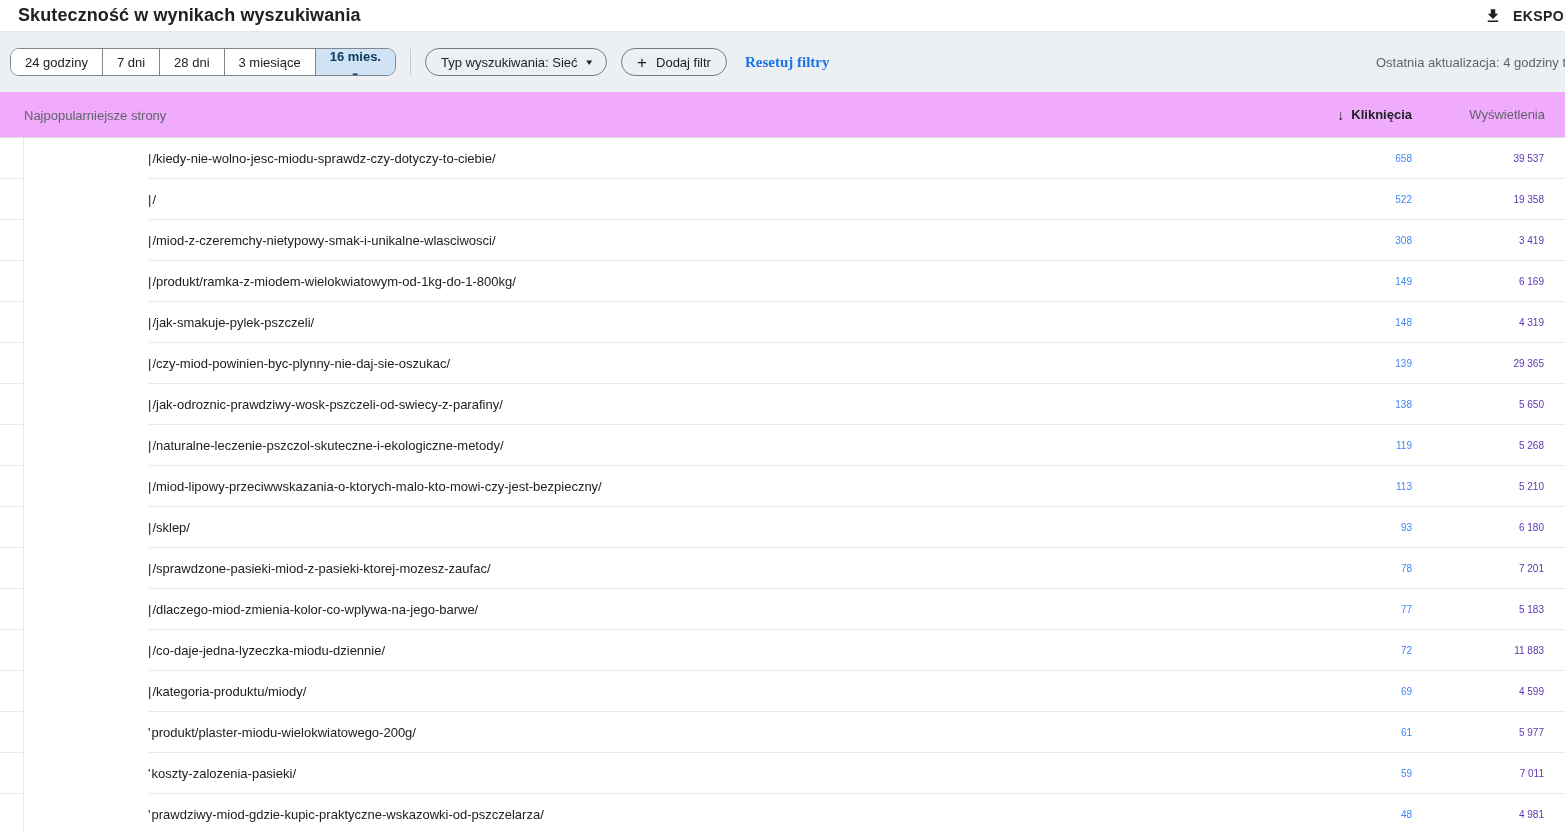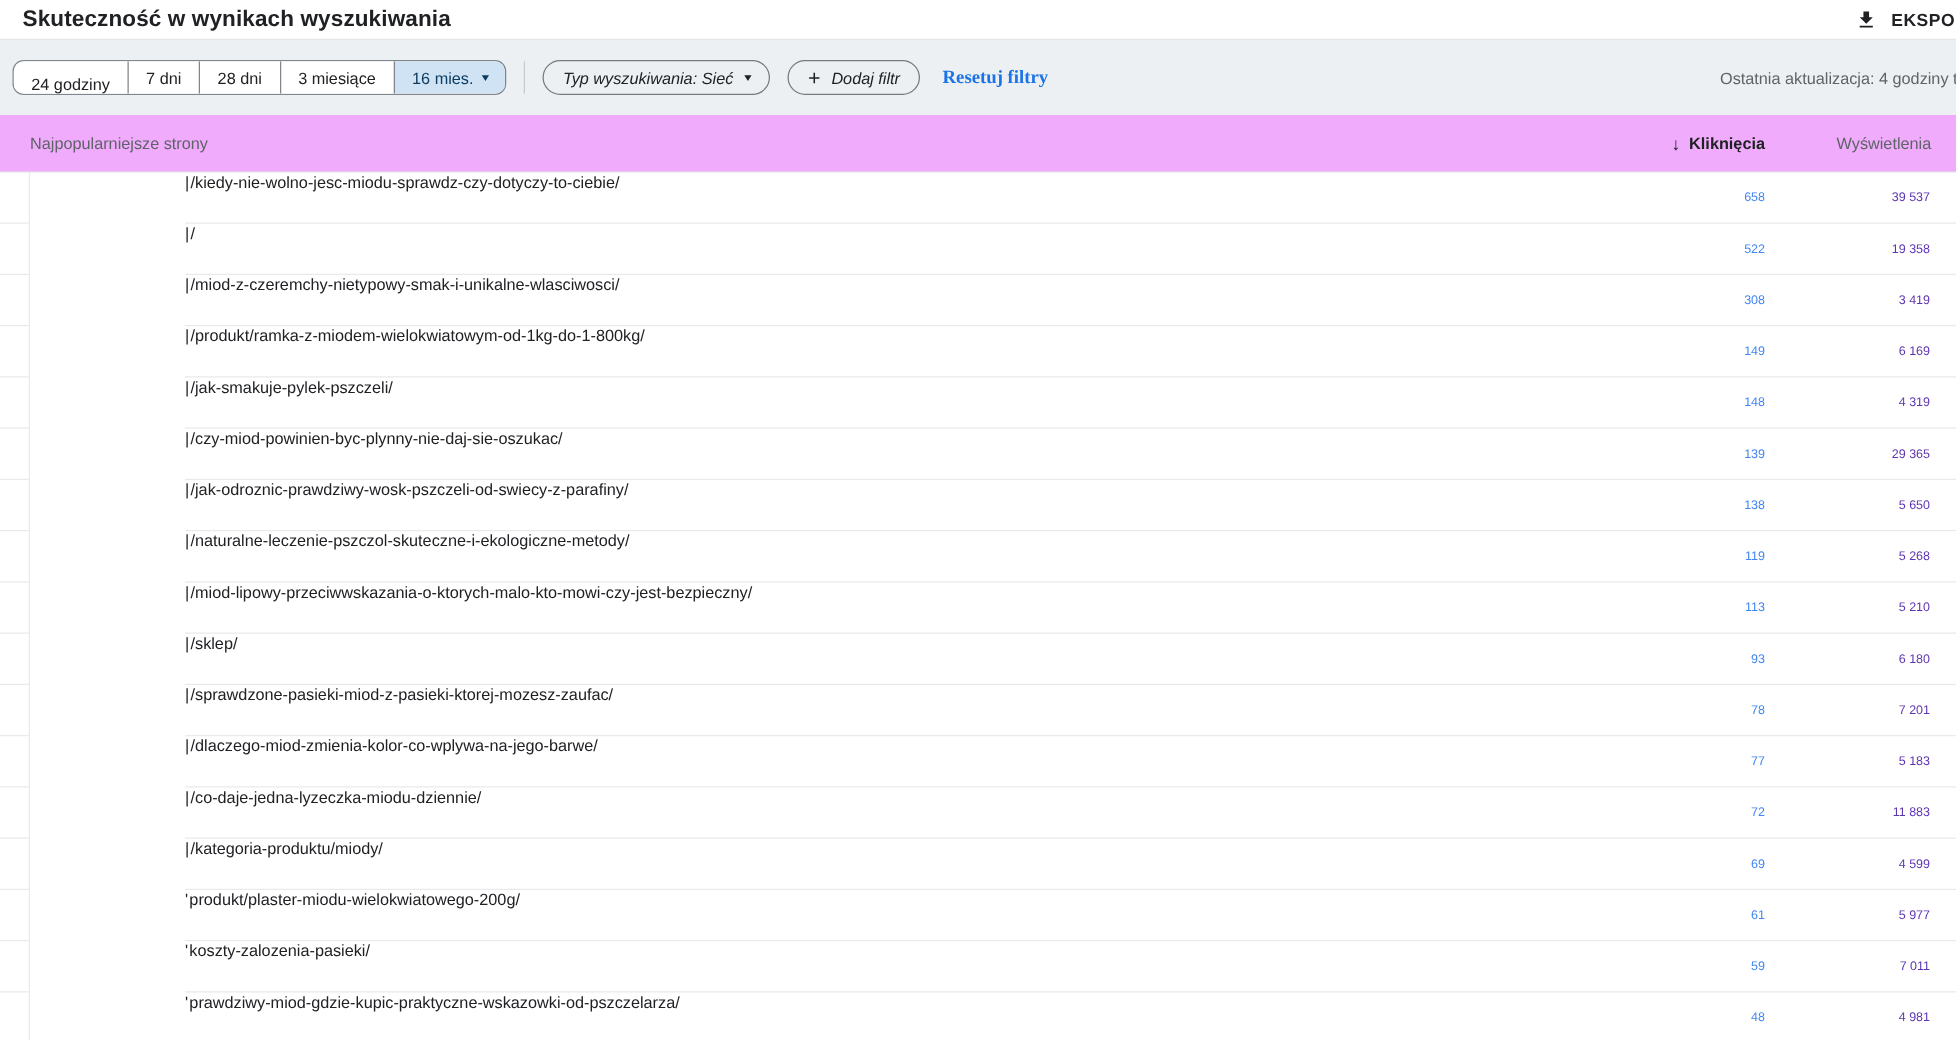--- a/index.html
+++ b/index.html
@@ -27,28 +27,28 @@
 
   
   .filterbar { position:relative; height:60px; background:var(--filter-bar-bg,#edf0f3); }
   .filters-row { position:absolute; left:10px; top:16px; height:28px; display:flex; align-items:center; gap:14px; }
   .daterange { display:flex; height:28px; border:1px solid #80868b; border-radius:9px; overflow:hidden; background:#fff; }
   .seg {
     background:#fff; border:none; border-left:1px solid #80868b; margin:0;
     padding:0 14px; height:100%; display:flex; align-items:center; gap:7px;
     font-family:inherit; font-size:13px; color:var(--text-primary,#202124); cursor:pointer; white-space:nowrap;
   }
-  .seg:first-child { border-left:none;align-items:flex-end; }
-  .seg.selected { background:var(--selected-range-bg,#cfe3f5); color:var(--selected-range-text,#0d3c61); font-weight:400; }
+  .seg:first-child { border-left:none; }
+  .seg.selected { background:var(--selected-range-bg,#cfe3f5); color:var(--selected-range-text,#0d3c61); font-weight:700;flex-direction:column; }
   .caret { font-size:9px; line-height:1; transform:scaleX(1.3); }
   .vsep { width:1px; height:26px; background:#c6cacd; }
   .chip {
     display:flex; align-items:center; gap:9px; height:28px; padding:0 15px;
     border:1px solid #767b81; border-radius:15px; background:transparent;
-    font-family:inherit; font-size:13px; color:var(--text-primary,#202124); cursor:pointer; white-space:nowrap;font-style:italic;
+    font-family:inherit; font-size:13px; color:var(--text-primary,#202124); cursor:pointer; white-space:nowrap;
   }
   .chip .plus { font-size:17px; line-height:1; font-weight:400; }
   .reset {
     margin-left:4px; font-size:15px; font-weight:600; color:var(--link,#1a73e8);
     text-decoration:none; cursor:pointer; white-space:nowrap;font-family:Liberation Serif, serif;
   }
   .last-update {
     position:absolute; left:1376px; top:23px; white-space:nowrap;
     font-size:13px; color:var(--text-secondary,#5f6368);
   }
@@ -75,21 +75,21 @@
   .rows { position:relative; background:#fff; }
   .row { position:relative; height:41px; }
   .gutter {
     position:absolute; left:0; top:0; width:24px; height:41px;
     border-right:1px solid var(--row-divider,#e8eaed);
     border-bottom:1px solid var(--row-divider,#e8eaed);
   }
   .rowmain {
     position:absolute; left:148px; right:0; top:0; height:41px;
     border-bottom:1px solid var(--row-divider,#e8eaed);
-    display:flex; 
+    display:flex; align-items:center;
   }
   .url { font-size:13px; color:var(--text-primary,#202124); white-space:nowrap; cursor:pointer; }
   .clip-frag { display:inline-block; margin-right:1px; }
   .clicks, .imps { position:absolute; top:0; height:41px; display:flex; align-items:center; font-size:10px; }
   .clicks { right:153px; color:var(--clicks,#4285f4); }
   .imps   { right:21px;  color:var(--impressions,#5e35b1); }
 </style>
 </head>
 <body>
 

